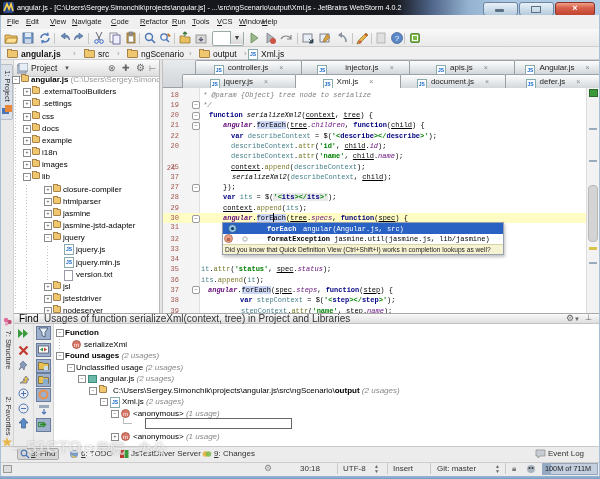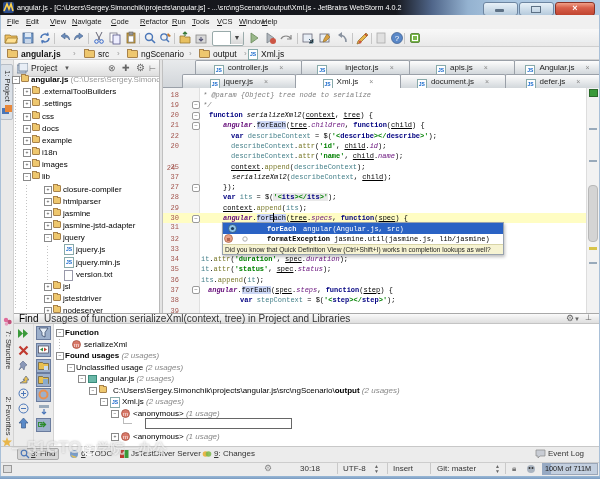--- a/index.html
+++ b/index.html
@@ -308,25 +308,25 @@
     <div class="codeline" style="left:223px;top:120.4px;"><span class="g">angular</span>.<span class="hl">forEach</span>(<span class="u">tree</span>.<span class="p">children</span>, <span class="k">function</span>(<span class="u">child</span>) {</div>
     <div class="codeline" style="left:231px;top:130.7px;"><span class="k">var</span> <span class="lv">describeContext</span> = $(<span class="s">'&lt;<span class="tag">describe</span>&gt;&lt;/<span class="tag">describe</span>&gt;'</span>);</div>
     <div class="codeline" style="left:231px;top:141.0px;"><span class="lv">describeContext</span>.<span class="m">attr</span>(<span class="s">'id'</span>, <span class="u">child</span>.<span class="p">id</span>);</div>
     <div class="codeline" style="left:231px;top:151.3px;"><span class="lv">describeContext</span>.<span class="m">attr</span>(<span class="s">'name'</span>, <span class="u">child</span>.<span class="p">name</span>);</div>
     <div class="codeline" style="left:231px;top:161.6px;"><span class="u">context</span>.<span class="m">append</span>(<span class="lv">describeContext</span>);</div>
     <div class="codeline" style="left:232px;top:171.8px;"><span class="fn">serializeXml2</span>(<span class="lv">describeContext</span>, <span class="u">child</span>);</div>
     <div class="codeline" style="left:223px;top:182.1px;">});</div>
     <div class="codeline" style="left:223px;top:192.4px;"><span class="k">var</span> <span class="lv">its</span> = $(<span style="background:#e9e9e9;"><span class="s">'&lt;<span class="tag">its</span>&gt;&lt;/<span class="tag">its</span>&gt;'</span></span>);</div>
     <div class="codeline" style="left:223px;top:202.7px;"><span class="u">context</span>.<span class="m">append</span>(<span class="lv">its</span>);</div>
     <div class="codeline" style="left:223px;top:213.0px;"><span class="g">angular</span>.<span class="hl">forEach</span>(<span class="u">tree</span>.<span class="p">specs</span>, <span class="k">function</span>(<span class="u">spec</span>) {</div>
-    <div class="codeline" style="left:201px;top:254.1px;"><span class="lv">it</span>.<span class="m">attr</span>(<span class="s">'duration'</span>, <span class="u">spec</span>.<span class="p">duration</span>);</div>
     <div class="codeline" style="left:201px;top:264.4px;"><span class="lv">it</span>.<span class="m">attr</span>(<span class="s">'status'</span>, <span class="u">spec</span>.<span class="p">status</span>);</div>
     <div class="codeline" style="left:201px;top:274.6px;"><span class="lv">its</span>.<span class="m">append</span>(<span class="lv">it</span>);</div>
     <div class="codeline" style="left:208px;top:284.9px;"><span class="g">angular</span>.<span class="hl">forEach</span>(<span class="u">spec</span>.<span class="p">steps</span>, <span class="k">function</span>(<span class="u">step</span>) {</div>
     <div class="codeline" style="left:240px;top:295.2px;"><span class="k">var</span> <span class="lv">stepContext</span> = $(<span class="s">'&lt;<span class="tag">step</span>&gt;&lt;/<span class="tag">step</span>&gt;'</span>);</div>
+    <div class="codeline" style="left:241px;top:305.5px;"><span class="lv">stepContext</span>.<span class="m">attr</span>(<span class="s">'name'</span>, <span class="u">step</span>.<span class="p">name</span>);</div>
     <div class="fold" style="top:101.4px;">−</div>
     <div class="fold" style="top:111.7px;">−</div>
     <div class="fold" style="top:121.9px;">−</div>
     <div class="fold" style="top:183.6px;">−</div>
     <div class="fold" style="top:214.5px;">−</div>
     <div class="fold" style="top:286.4px;">−</div>
     <div class="a" style="left:273px;top:212.5px;width:1px;height:10px;background:#000;"></div>
     <div class="a" style="left:222px;top:222px;width:282px;height:33px;background:#fff;border:1px solid #98a2ae;box-sizing:border-box;box-shadow:1px 2px 3px rgba(0,0,0,0.25);"></div>
     <div class="a" style="left:223px;top:223px;width:280px;height:10.5px;background:#2a62c4;"></div>
     <svg class="a" style="left:228px;top:224px" width="9" height="9">

